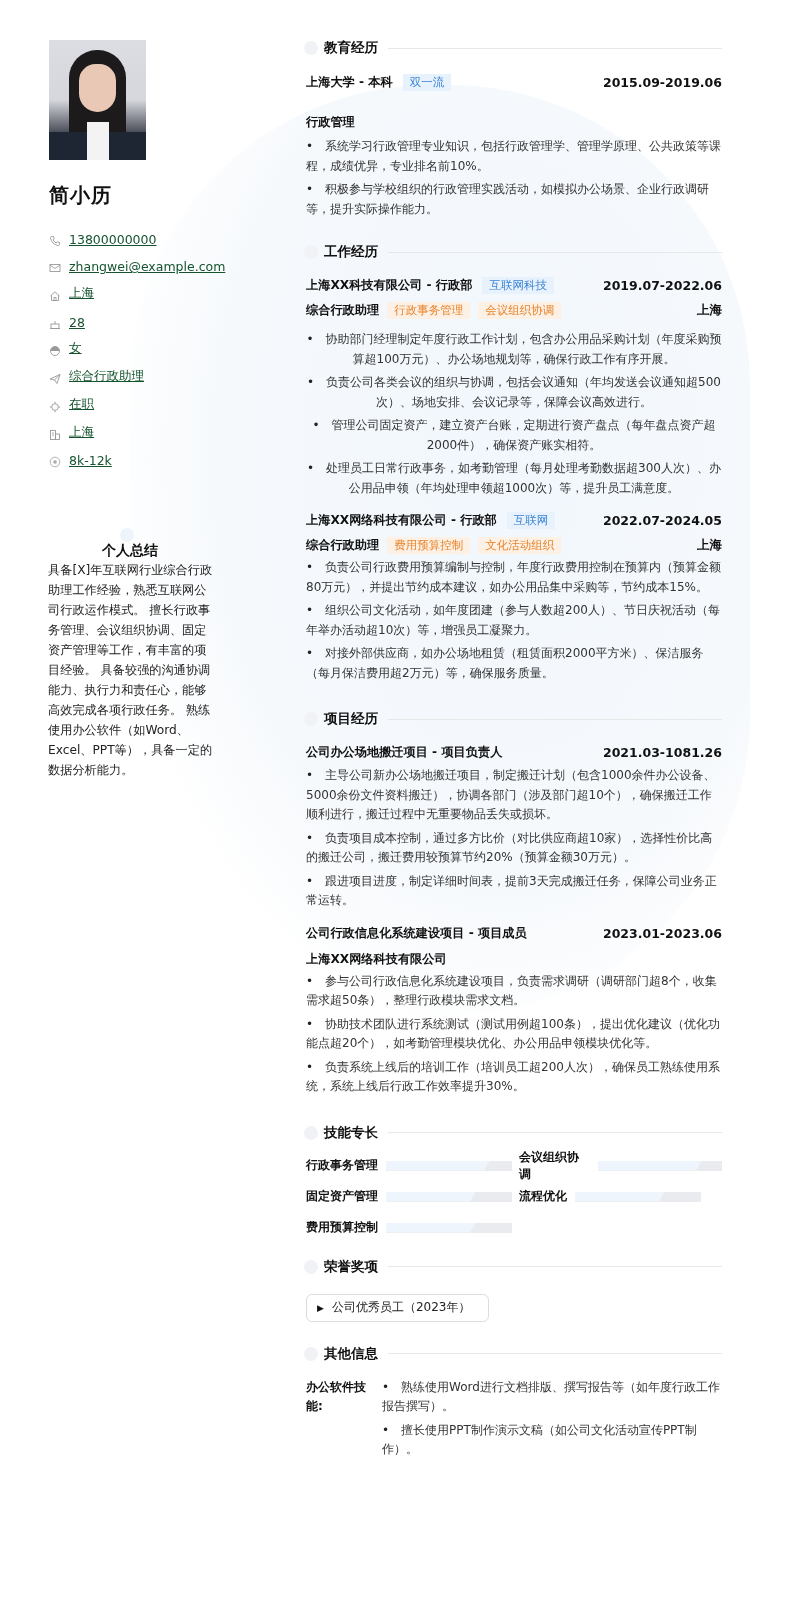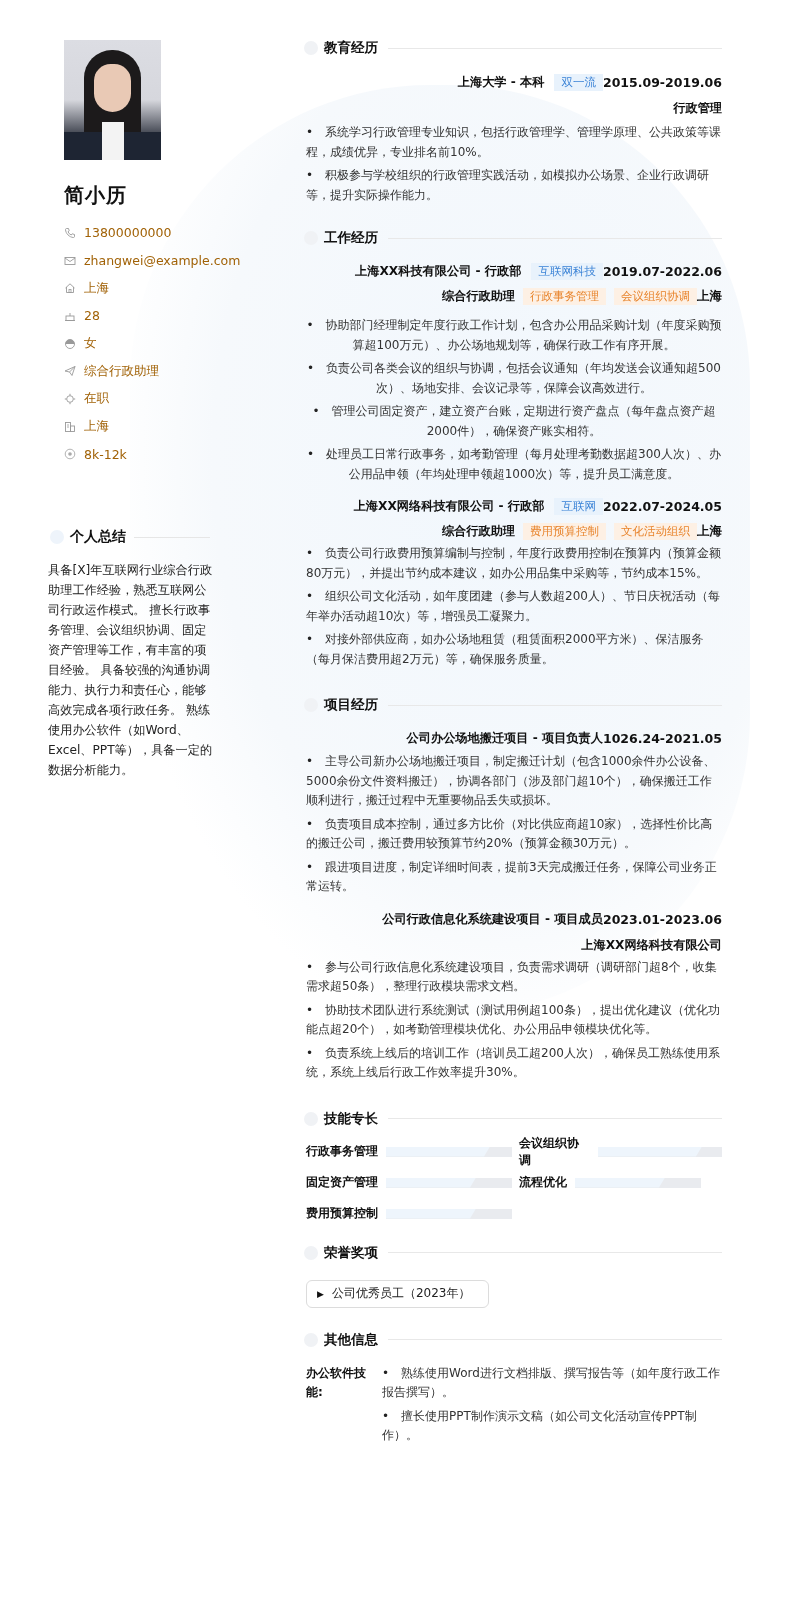--- a/index.html
+++ b/index.html
@@ -8,51 +8,51 @@
 
   .bg-shape {
     position: absolute; left: 130px; top: 85px; width: 620px; height: 930px;
     border-radius: 300px 300px 300px 300px;
     background: radial-gradient(ellipse at 60% 40%, #f1f7fd 0%, #f6f9fc 55%, rgba(255,255,255,0) 75%);
     z-index: 0;
   }
   .page { position: relative; z-index: 1; width: 794px; height: 1616px; }
 
   
-  .left { position: absolute; left: 64px; top: 40px; width: 170px; }
+  .left { position: absolute; left: 49px; top: 40px; width: 170px; }
   .photo {
     width: 97px; height: 120px; background: linear-gradient(180deg,#dcdde3 0%, #d6d7dd 50%, #1f2430 85%, #1b2029 100%);
     position: relative; overflow: hidden;
   }
   .photo .hair { position:absolute; left:20px; top:10px; width:57px; height:110px; border-radius: 28px 28px 4px 4px; background:#1c1a1b; }
   .photo .face { position:absolute; left:30px; top:24px; width:37px; height:48px; border-radius:18px 18px 20px 20px; background:#e9c9b5; }
   .photo .collar { position:absolute; left:38px; top:82px; width:22px; height:38px; background:#f3f3f3; }
   .photo .suit-l { position:absolute; left:0; top:92px; width:40px; height:30px; background:#1e2533; }
   .photo .suit-r { position:absolute; left:58px; top:92px; width:40px; height:30px; background:#1e2533; }
 
   .name { font-size: 20px; font-weight: bold; margin-top: 22px; color: #111; letter-spacing: 1px; }
   .contacts { margin-top: 10px; }
-  .contact { display: flex; align-items: center; height: 27.7px; font-size: 12.5px; color: #a16207; }
+  .contact { display: flex; align-items: flex-end; height: 27.7px; font-size: 12.5px; color: #14532d; text-decoration: underline; }
   .contact .ico { width: 12px; height: 12px; margin-right: 8px; display: inline-flex; align-items: center; justify-content: center; color: #999; font-size: 10px; }
   .contact .ico svg { width: 12px; height: 12px; }
 
-  .sum-title { position: absolute; left: 50px; top: 528px; display: flex; align-items: center; width: 160px; }
+  .sum-title { position: absolute; left: 50px; top: 528px; display: flex; align-items: center; width: 160px; flex-direction: column; }
   .sum-title .dot { width: 14px; height: 14px; border-radius: 50%; background: #eef4fb; margin-right: 6px; }
   .sum-title .txt { font-size: 14px; font-weight: bold; color: #111; }
   .sum-title .line { flex: 1; height: 1px; background: #e6e6e6; margin-left: 8px; }
   .summary { position: absolute; left: 48px; top: 560px; width: 170px; font-size: 12.2px; line-height: 20px; color: #222; }
 
   
   .right { position: absolute; left: 306px; top: 38px; width: 416px; }
   .sec-title { display: flex; align-items: center; height: 20px; margin-left: -2px; }
   .sec-title .dot { width: 14px; height: 14px; border-radius: 50%; background: #f0f2f5; margin-right: 6px; }
   .sec-title .txt { font-size: 13.5px; font-weight: bold; color: #111; }
   .sec-title .line { flex: 1; height: 1px; background: #e8e8e8; margin-left: 10px; }
 
-  .row { display: flex; align-items: center; justify-content: flex-end; font-size: 12.2px; }
+  .row { display: flex; align-items: center; justify-content: space-between; font-size: 12.2px; }
   .row .l { display: flex; align-items: center; font-weight: bold; color: #111; }
   .row .r { font-weight: bold; color: #111; font-size: 12.5px; }
   .tag-blue { display: inline-block; background: #e8f2fc; color: #3b83d6; font-size: 11.5px; padding: 1px 7px; margin-left: 10px; font-weight: normal; }
   .tag-orange { display: inline-block; background: #fdf0e4; color: #e8842c; font-size: 11.5px; padding: 1px 7px; margin-left: 8px; font-weight: normal; }
 
   .bullets { list-style: none; font-size: 12px; color: #333; line-height: 19.5px; }
   .bullets li { margin-top: 4px; }
   .bullets li::before { content: "•"; margin-right: 12px; color: #222; }
 
   .skills { display: grid; grid-template-columns: 213px 203px; row-gap: 13px; font-size: 12px; font-weight: bold; color: #111; }
@@ -190,21 +190,21 @@
       <span class="line"></span>
     </div>
     <div style="margin-top:16px;">
       <div class="row">
         <div class="l">
             <span>上海大学 - 本科</span>
             <span class="tag-blue">双一流</span>
           </div>
         <div class="r">2015.09-2019.06</div>
       </div>
-      <div class="row" style="margin-top:9px;font-family:Liberation Serif, serif;">
+      <div class="row" style="margin-top:23px;font-family:Liberation Serif, serif;">
           <div class="l">行政管理</div>
         </div>
       <ul class="bullets" style="margin-top:6px;">
         <li>系统学习行政管理专业知识，包括行政管理学、管理学原理、公共政策等课程，成绩优异，专业排名前10%。</li>
         <li>积极参与学校组织的行政管理实践活动，如模拟办公场景、企业行政调研等，提升实际操作能力。</li>
       </ul>
     </div>
 
     <div class="sec-title" style="margin-top:23px;">
       <span class="dot"></span>
@@ -261,21 +261,21 @@
 
     <div class="sec-title" style="margin-top:26px;">
       <span class="dot"></span>
       <span class="txt">项目经历</span>
       <span class="line"></span>
     </div>
 
     <div style="margin-top:15px;">
       <div class="row">
         <div class="l">公司办公场地搬迁项目 - 项目负责人</div>
-        <div class="r">1026.24-2021.05</div>
+        <div class="r">2021.03-1081.26</div>
       </div>
       <ul class="bullets" style="margin-top:5px;">
         <li>主导公司新办公场地搬迁项目，制定搬迁计划（包含1000余件办公设备、5000余份文件资料搬迁），协调各部门（涉及部门超10个），确保搬迁工作顺利进行，搬迁过程中无重要物品丢失或损坏。</li>
         <li>负责项目成本控制，通过多方比价（对比供应商超10家），选择性价比高的搬迁公司，搬迁费用较预算节约20%（预算金额30万元）。</li>
         <li>跟进项目进度，制定详细时间表，提前3天完成搬迁任务，保障公司业务正常运转。</li>
       </ul>
     </div>
 
     <div style="margin-top:14px;">
       <div class="row">

